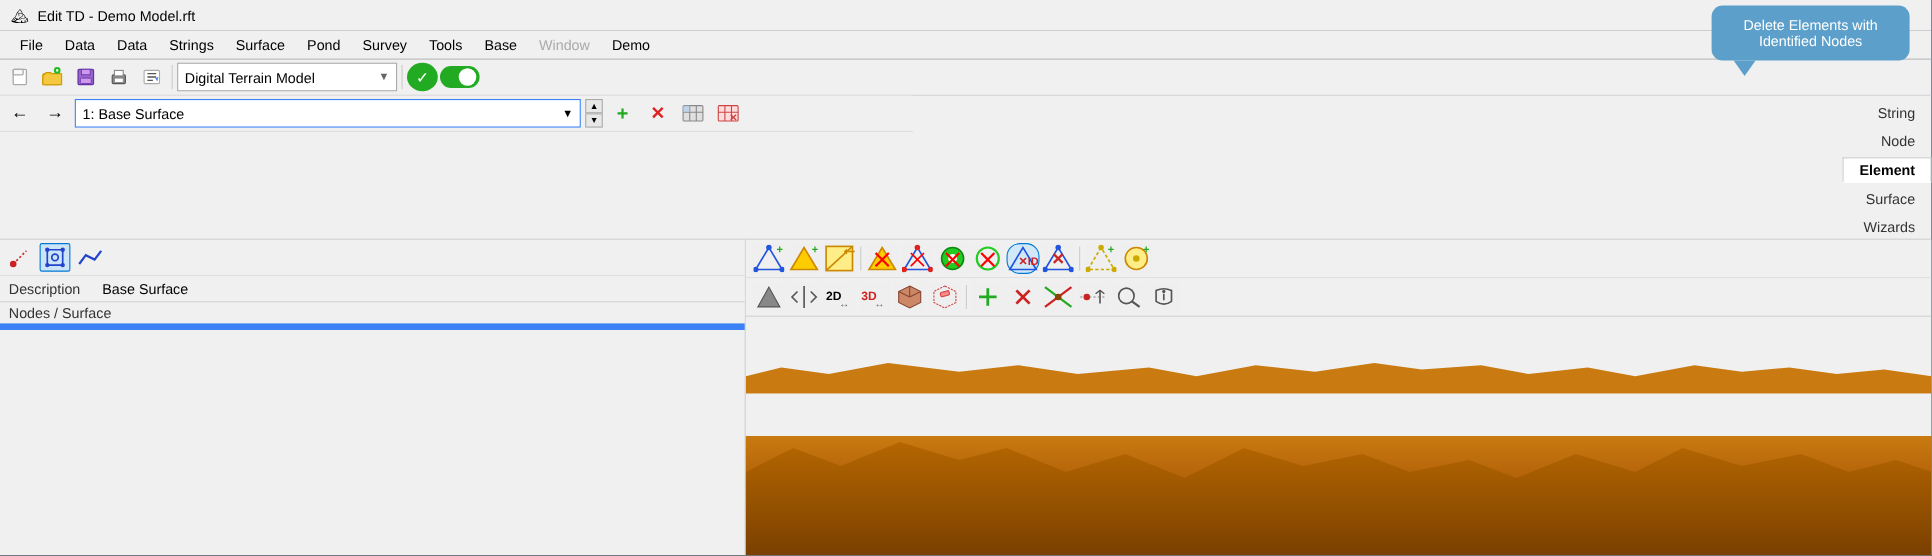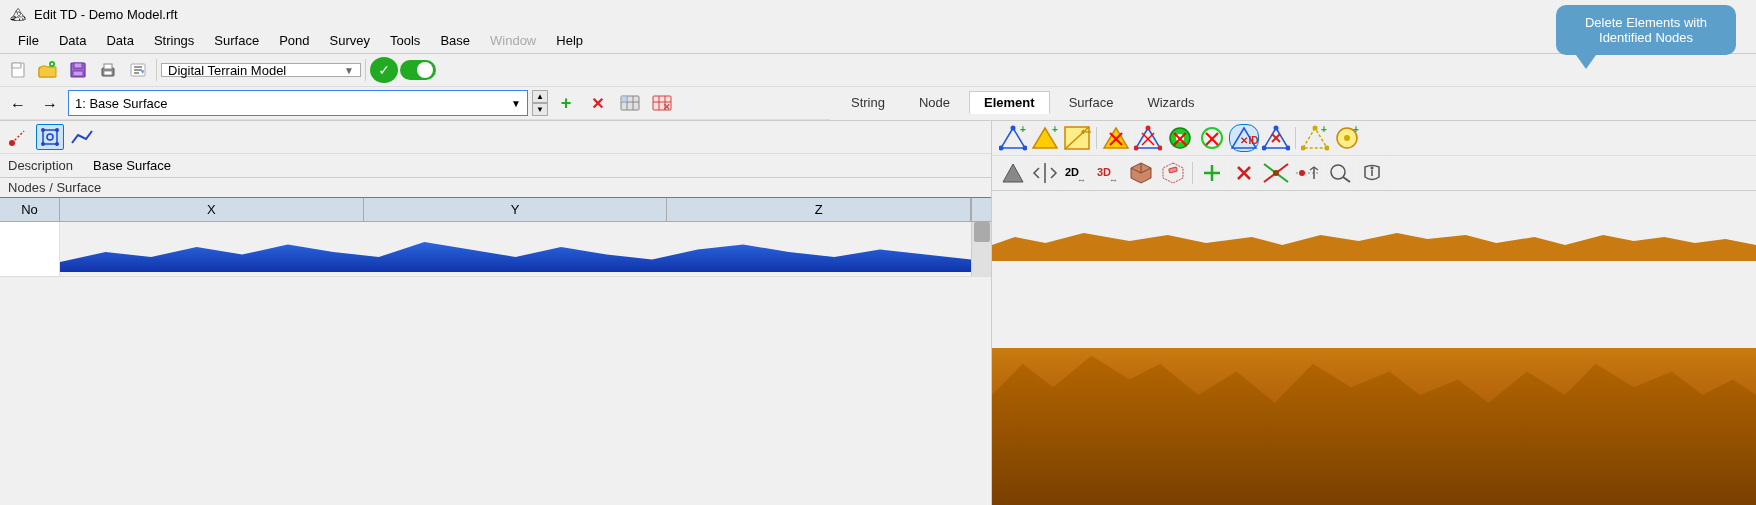--- a/index.html
+++ b/index.html
@@ -55,21 +55,21 @@
       border-radius: 2px;
       font-size: 16px;
     }
     .toolbar-btn.active { border-color: #0078d4; background: #cce4f7; }
     .separator-v {
       width: 1px; height: 22px;
       background: #ccc;
       margin: 0 2px;
     }
     .dropdown-combo {
-      height: 14px;
+      height: 26px;
       width: 200px;
       border: 1px solid #aaa;
       background: white;
       display: flex;
       align-items: center;
       padding: 0 6px;
       font-size: 13px;
       cursor: pointer;
       gap: 8px;
     }
@@ -95,21 +95,21 @@
       padding: 2px 3px;
       cursor: pointer;
     }
     .toggle-btn .knob {
       width: 16px; height: 16px;
       background: white;
       border-radius: 50%;
       margin-left: auto;
     }
     .left-panel {
-      width: 992px;
+      width: 678px;
       background: #f0f0f0;
       border-right: 1px solid #ccc;
       display: flex;
       flex-direction: column;
     }
     .right-panel {
       flex: 1;
       background: #f0f0f0;
       display: flex;
       flex-direction: column;
@@ -199,21 +199,21 @@
     .desc-row {
       display: flex; gap: 20px;
     }
     .desc-label { font-weight: normal; color: #333; }
     .desc-value { color: #000; }
     
     .table-header-row {
       background: #f0f0f0;
       padding: 2px 8px;
       font-size: 13px;
-      border-bottom: 1px solid #3b82f6;
+      border-bottom: 6px solid #3b82f6;
       color: #333;
     }
     .data-table {
       flex: 1;
       overflow: hidden;
     }
     .data-table-head {
       display: flex;
       background: #d0dce8;
       border-bottom: 1px solid #aaa;
@@ -306,21 +306,21 @@
     <span class="menu-item">File</span>
     <span class="menu-item">Data</span>
     <span class="menu-item">Data</span>
     <span class="menu-item">Strings</span>
     <span class="menu-item">Surface</span>
     <span class="menu-item">Pond</span>
     <span class="menu-item">Survey</span>
     <span class="menu-item">Tools</span>
     <span class="menu-item">Base</span>
     <span class="menu-item grayed">Window</span>
-    <span class="menu-item">Help</span>
+    <span class="menu-item">Demo</span>
   </div>
 
   <div class="toolbar-row">
 
     <div style="display:flex;align-items:center;gap:2px;width:830px;">
       <button class="toolbar-btn" title="New">
         <svg width="18" height="18" viewBox="0 0 18 18">
             <rect x="3" y="2" width="12" height="14" rx="1" fill="white" stroke="#aaa" stroke-width="1.2"></rect>
             <rect x="3" y="2" width="9" height="5" rx="1" fill="#f8f8f8" stroke="#aaa" stroke-width="1.2"></rect>
           </svg>
@@ -402,21 +402,21 @@
               <line x1="8" y1="3" x2="8" y2="17" stroke="#cc4444" stroke-width="1"></line>
               <line x1="14" y1="3" x2="14" y2="17" stroke="#cc4444" stroke-width="1"></line>
               <line x1="2" y1="9" x2="20" y2="9" stroke="#cc4444" stroke-width="1"></line>
               <text x="12" y="17" font-size="9" fill="#cc4444" font-weight="bold">✕</text>
             </svg>
         </button>
       </div>
     </div>
 
     <div style="flex:1;border-bottom:1px solid #ccc;background:#f0f0f0;padding-top:4px;padding-left:6px;">
-      <div style="display:flex;align-items:flex-end;gap:4px;">
+      <div style="display:flex;align-items:flex-end;gap:4px;flex-direction:column;">
         <div class="tab-item">String</div>
         <div class="tab-item">Node</div>
         <div class="tab-item active">Element</div>
         <div class="tab-item">Surface</div>
         <div class="tab-item">Wizards</div>
       </div>
     </div>
   </div>
 
   <div style="display:flex;flex:1;height:calc(505px - 155px);">
@@ -452,39 +452,20 @@
 
       <div class="desc-area">
         <div class="desc-row">
           <span class="desc-label">Description</span>
           <span class="desc-value">Base Surface</span>
         </div>
       </div>
 
       <div class="table-header-row">Nodes / Surface</div>
 
-      <div class="data-table">
-        <div class="data-table-head">
-          <div class="col-header col-no">No</div>
-          <div class="col-header col-x">X</div>
-          <div class="col-header col-y">Y</div>
-          <div class="col-header col-z">Z</div>
-          <div style="width:20px;background:#d0dce8;border-left:1px solid #aaa;"></div>
-        </div>
-
-        <div style="display:flex;height:55px;border-bottom:1px solid #ddd;overflow:hidden;">
-          <div style="width:60px;background:white;border-right:1px solid #e0e0e0;"></div>
-          <div style="flex:3;overflow:hidden;">
-            <div class="mini-chart"></div>
-          </div>
-          <div style="width:20px;background:#e0e0e0;border-left:1px solid #ccc;position:relative;">
-            <div style="position:absolute;top:0;left:2px;width:16px;height:20px;background:#aaa;border-radius:2px;"></div>
-          </div>
-        </div>
-      </div>
     </div>
 
     <div class="right-panel">
 
       <div class="icon-toolbar-row">
 
         <button class="icon-btn">
           <svg width="28" height="26" viewBox="0 0 28 26">
             <polygon points="14,3 2,23 26,23" fill="none" stroke="#2255dd" stroke-width="1.5"></polygon>
             <circle cx="14" cy="3" r="2.5" fill="#2255dd"></circle>

